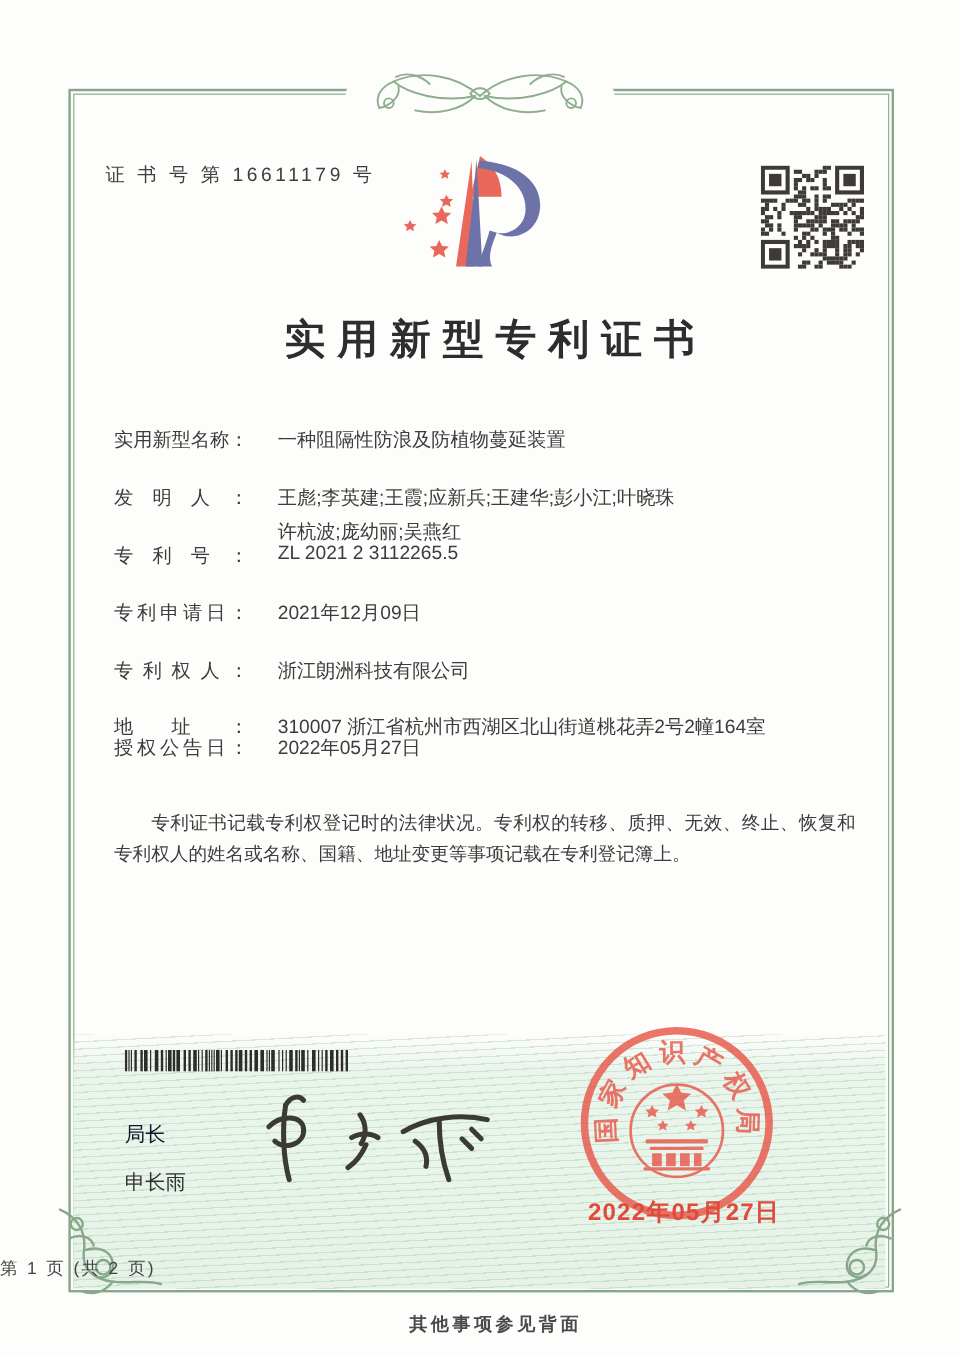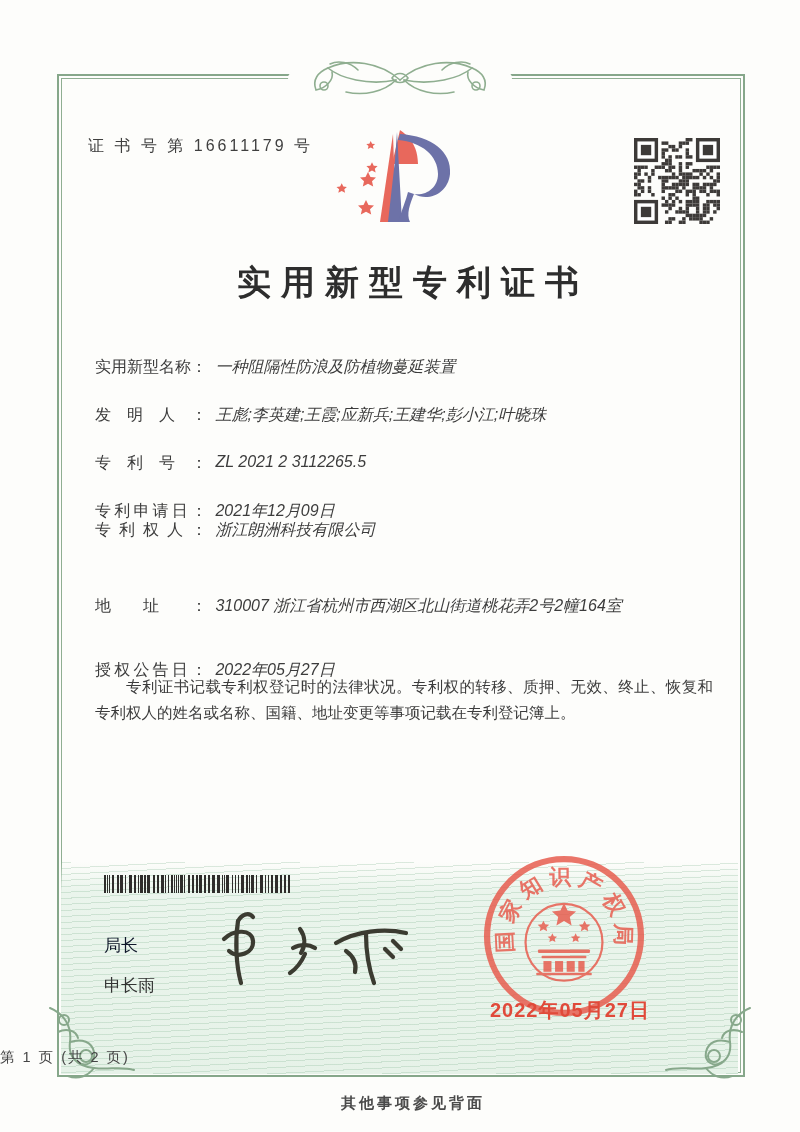--- a/index.html
+++ b/index.html
@@ -14,21 +14,21 @@
         background:
           repeating-linear-gradient(177deg, rgba(130,180,145,.28) 0 1px, rgba(130,180,145,0) 1px 6px),
           linear-gradient(rgba(233,244,235,0), rgba(233,244,235,.95) 14%, #e9f4eb 45%, #e6f2e8);}
   .cert-no{position:absolute;left:88px;top:136px;font-size:16px;letter-spacing:3px;color:#3f3f3f;}
   .title{position:absolute;left:0;top:260px;width:100%;text-align:center;
          font-family:Liberation Mono, monospace;font-size:34px;font-weight:600;
          letter-spacing:10px;color:#2d2d2d;}
   .fields{position:absolute;left:95px;top:0;width:620px;font-size:16px;color:#3c3c3c;}
   .frow{position:absolute;left:0;white-space:nowrap;}
   .flabel{display:inline-block;width:112px;text-align:justify;text-align-last:justify;vertical-align:top;}
-  .fvalue{display:inline-block;margin-left:4px;vertical-align:top;font-style:italic;}
+  .fvalue{display:inline-block;margin-left:20px;vertical-align:top;}
   .fvalue .l2{display:block;margin-top:7px;}
   .col2{position:absolute;left:317px;top:0;white-space:nowrap;}
   .paras{position:absolute;left:95px;top:674px;width:618px;font-size:15.5px;line-height:25.5px;
          text-align:justify;color:#3c3c3c;}
   .paras p{margin:0;text-indent:2em;}
   .officer-title{position:absolute;left:104px;top:934px;font-size:17px;color:#0f172a;}
   .officer-name{position:absolute;left:104px;top:974px;font-size:17px;color:#333;}
   .signature{position:absolute;left:208px;top:903px;}
   .seal{position:absolute;left:479px;top:851px;}
   .seal-date{position:absolute;left:470px;top:997px;width:200px;text-align:center;
@@ -333,39 +333,39 @@
 
   <div class="title">实用新型专利证书</div>
 
   <div class="fields">
     <div class="frow" style="top:357px">
       <span class="flabel">实用新型名称：</span>
       <span class="fvalue">一种阻隔性防浪及防植物蔓延装置</span>
     </div>
     <div class="frow" style="top:405px">
       <span class="flabel">发明人：</span>
-      <span class="fvalue"><span>王彪;李英建;王霞;应新兵;王建华;彭小江;叶晓珠</span></span>
+      <span class="fvalue"><span>王彪;李英建;王霞;应新兵;王建华;彭小江;叶晓珠</span><span class="l2">许杭波;庞幼丽;吴燕红</span></span>
     </div>
     <div class="frow" style="top:453px">
       <span class="flabel">专利号：</span>
       <span class="fvalue">ZL 2021 2 3112265.5</span>
     </div>
     <div class="frow" style="top:501px">
       <span class="flabel">专利申请日：</span>
       <span class="fvalue">2021年12月09日</span>
     </div>
-    <div class="frow" style="top:520px">
+    <div class="frow" style="top:549px">
       <span class="flabel">专利权人：</span>
       <span class="fvalue">浙江朗洲科技有限公司</span>
     </div>
     <div class="frow" style="top:596px">
       <span class="flabel">地址：</span>
       <span class="fvalue">310007 浙江省杭州市西湖区北山街道桃花弄2号2幢164室</span>
     </div>
-    <div class="frow" style="top:660px;width:620px">
+    <div class="frow" style="top:613px;width:620px">
       <span class="flabel">授权公告日：</span>
       <span class="fvalue">2022年05月27日</span>
     </div>
   </div>
 
   <div class="paras">
     <p>专利证书记载专利权登记时的法律状况。专利权的转移、质押、无效、终止、恢复和专利权人的姓名或名称、国籍、地址变更等事项记载在专利登记簿上。</p>
   </div>
 
   <svg class="barcode" width="190" height="18" viewBox="0 0 190 18">

